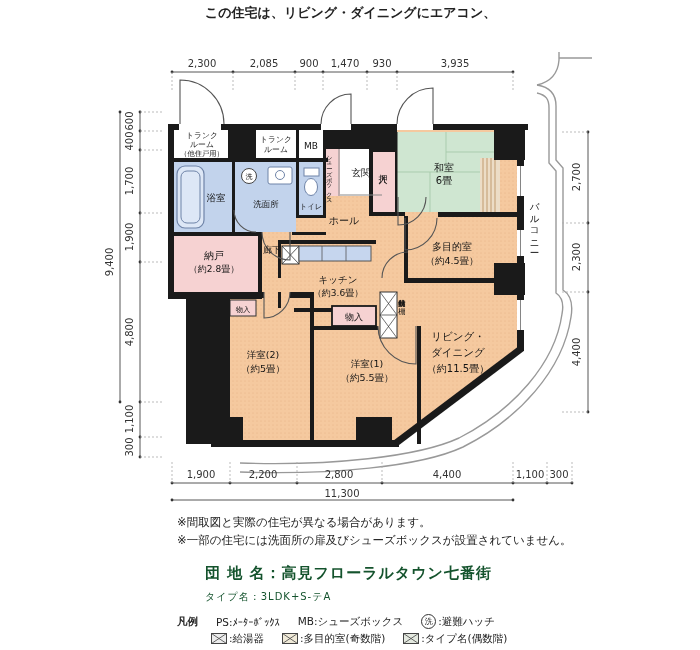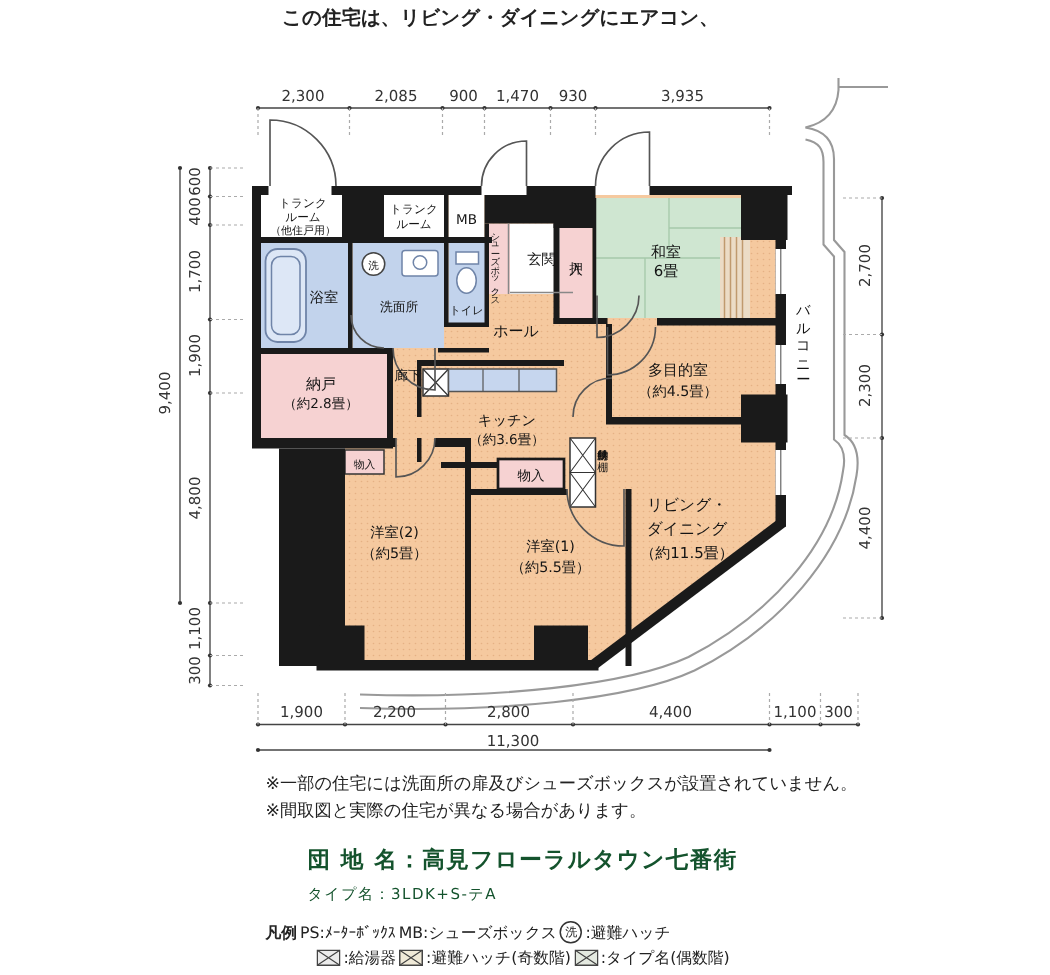--- a/index.html
+++ b/index.html
@@ -15,27 +15,27 @@
   .dot{fill:#333;}
   .arc{stroke:#555;stroke-width:1.1;fill:none;}
   .balc{stroke:#999;stroke-width:1.4;fill:none;}
   .winline{stroke:#777;stroke-width:0.9;}
   .tatami{stroke:#a6c9aa;stroke-width:0.9;}
   .fixline{stroke:#6f84a8;stroke-width:1;}
   
   .abs{position:absolute;}
   .vtext{position:absolute;writing-mode:vertical-rl;text-orientation:upright;
          color:#111;line-height:1;white-space:nowrap;}
-  #header-note{left:188px;top:4px;font-size:13px;font-weight:bold;line-height:17.5px;color:#222;}
+  #header-note{left:205px;top:4px;font-size:13px;font-weight:bold;line-height:17.5px;color:#222;}
   #notes{left:177px;top:513px;font-size:11.5px;line-height:18px;color:#222;}
   #title-block{left:205px;top:562px;color:#14532d;}
   #title-block .t1{font-size:15px;font-weight:bold;letter-spacing:1px;line-height:23px;}
   #title-block .t2{font-size:10px;font-weight:normal;letter-spacing:1px;line-height:23px;}
   #legend{left:177px;top:613px;font-size:10.5px;color:#222;}
-  .lrow{display:flex;align-items:center;gap:2px;height:17px;}
+  .lrow{display:flex;align-items:center;gap:18px;height:17px;}
   .litem{display:flex;align-items:center;gap:2px;}
   .wash-circle{display:inline-flex;align-items:center;justify-content:center;
       width:13px;height:13px;border:1px solid #333;border-radius:50%;font-size:8px;color:#222;}
   .xbox{display:inline-block;}
 </style>
 </head>
 <body>
 
 <div id="stage">
 
@@ -320,22 +320,22 @@
   <div class="vtext" style="left:326px;top:151px;font-size:6.3px;">シューズボックス</div>
   <div class="vtext" style="left:378px;top:167px;font-size:9px;">押入</div>
   <div class="vtext" style="left:398px;top:294px;font-size:7.3px;">収納付飾り棚</div>
   <div class="vtext" style="left:530px;top:196px;font-size:9.5px;letter-spacing:2px;">バルコニー</div>
 
   <div id="header-note" class="abs">
     <div>この住宅は、リビング・ダイニングにエアコン、</div>
   </div>
 
   <div id="notes" class="abs">
+    <div>※間取図と実際の住宅が異なる場合があります。</div>
     <div>※一部の住宅には洗面所の扉及びシューズボックスが設置されていません。</div>
-    <div>※間取図と実際の住宅が異なる場合があります。</div>
   </div>
 
   <div id="title-block" class="abs">
     <div class="t1">
       <span>団 地 名：</span><span>高見フローラルタウン七番街</span>
     </div>
     <div class="t2">
       <span>タイプ名：</span><span>3LDK+S-テA</span>
     </div>
   </div>
@@ -356,21 +356,21 @@
           <rect x="0.5" y="0.5" width="15" height="10" fill="#ececec" stroke="#444"></rect>
           <path d="M0.5,0.5 L15.5,10.5 M15.5,0.5 L0.5,10.5" stroke="#444" stroke-width="0.8"></path>
         </svg>
         <span>:給湯器</span>
       </span>
       <span class="litem">
         <svg class="xbox" width="16" height="11">
           <rect x="0.5" y="0.5" width="15" height="10" fill="#f0ead8" stroke="#444"></rect>
           <path d="M0.5,0.5 L15.5,10.5 M15.5,0.5 L0.5,10.5" stroke="#444" stroke-width="0.8"></path>
         </svg>
-        <span>:避難ハッチ(奇数階)</span>
+        <span>:多目的室(奇数階)</span>
       </span>
       <span class="litem">
         <svg class="xbox" width="16" height="11">
           <rect x="0.5" y="0.5" width="15" height="10" fill="#e4e9e0" stroke="#444"></rect>
           <path d="M0.5,0.5 L15.5,10.5 M15.5,0.5 L0.5,10.5" stroke="#444" stroke-width="0.8"></path>
         </svg>
         <span>:タイプ名(偶数階)</span>
       </span>
     </div>
   </div>

